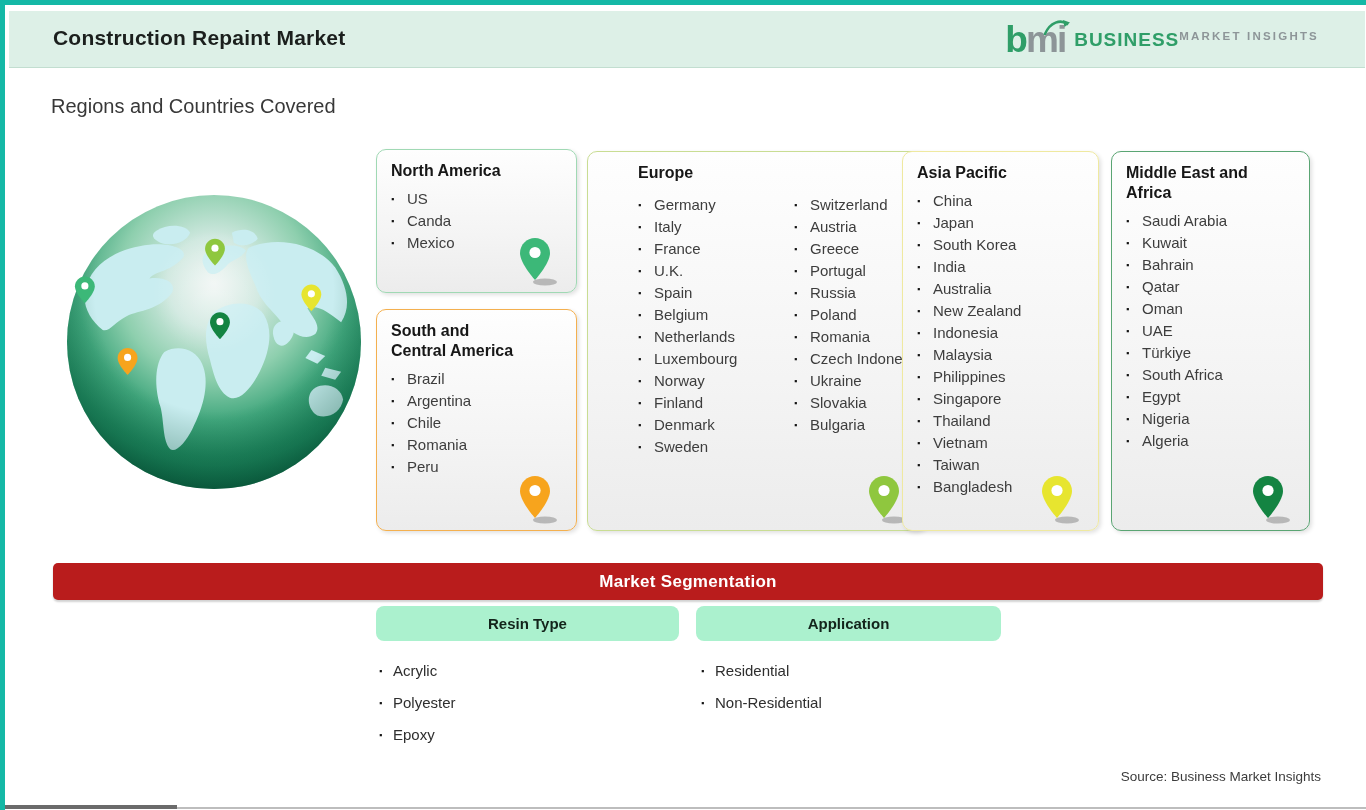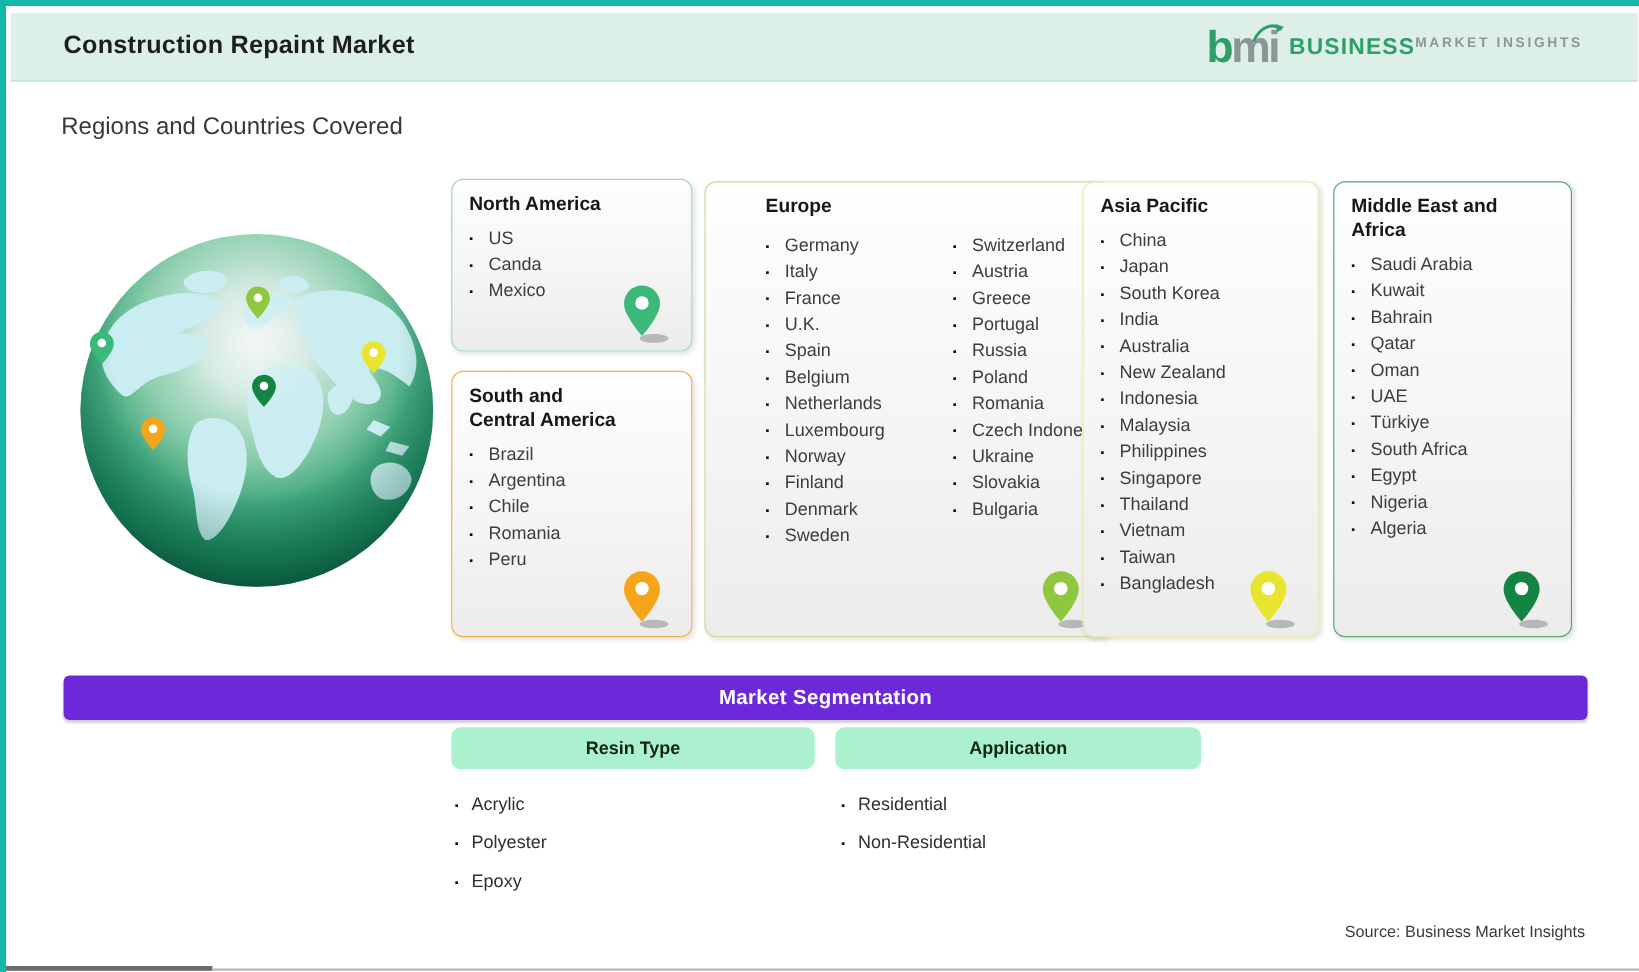--- a/index.html
+++ b/index.html
@@ -47,21 +47,21 @@
   .li{display:flex;align-items:flex-start;line-height:22px;font-size:15px;color:#3d3d3d;}
   .li .sq{width:16px;flex:0 0 16px;font-size:9px;color:#111;line-height:22px;}
   .li .txt{white-space:nowrap;}
   .cols{display:flex;}
   .cols .list.c1{width:150px;flex:0 0 150px;}
   .cols .list.c2{flex:1;margin-left:0;}
   .pin{position:absolute;right:16px;bottom:4px;width:44px;height:52px;}
   
   .seg-bar{
     position:absolute;left:48px;top:558px;width:1270px;height:37px;
-    background:#6d28d9;border-radius:5px;box-shadow:0 2px 2px rgba(0,0,0,.18);
+    background:#b91c1c;border-radius:5px;box-shadow:0 2px 2px rgba(0,0,0,.18);
     display:flex;align-items:center;justify-content:center;
     color:#ffffff;font-size:17px;font-weight:bold;letter-spacing:.3px;
   }
   .chip{
     position:absolute;top:601px;height:35px;background:#abf1ce;border-radius:8px;
     display:flex;align-items:center;justify-content:center;
     font-size:15px;font-weight:bold;color:#13241b;
   }
   .chip-resin{left:371px;width:303px;}
   .chip-app{left:691px;width:305px;}

